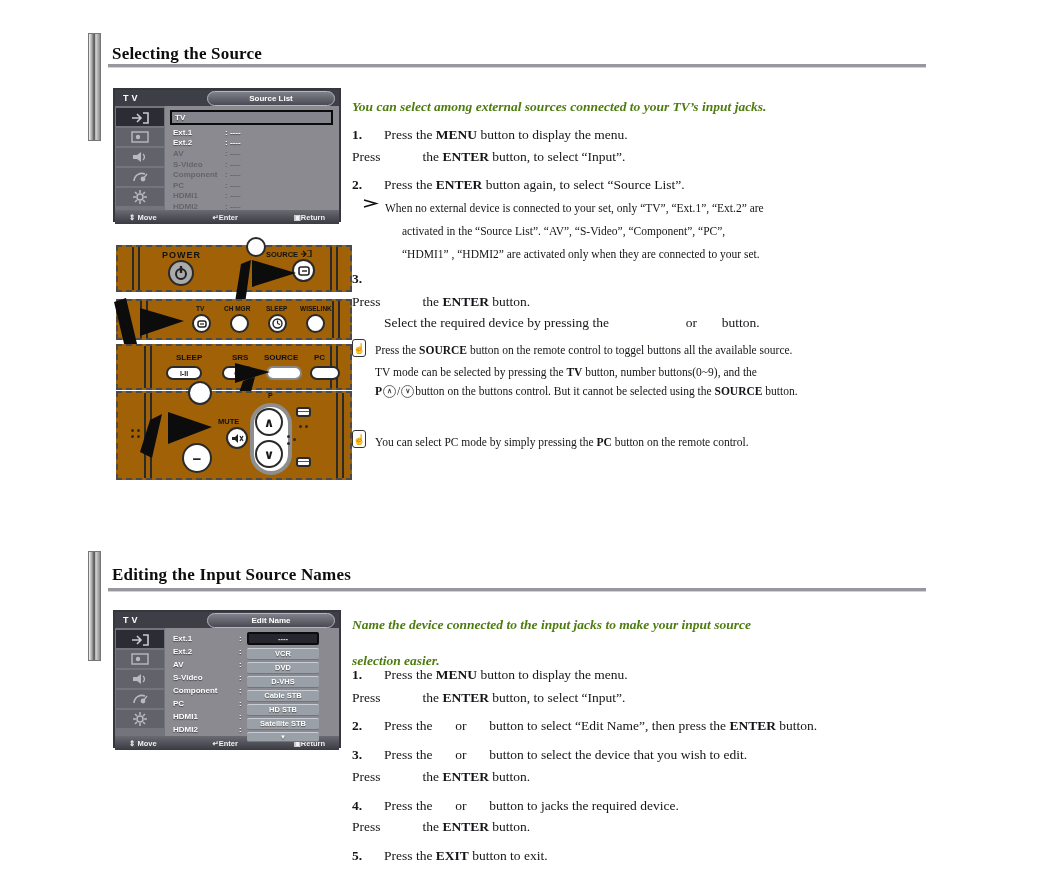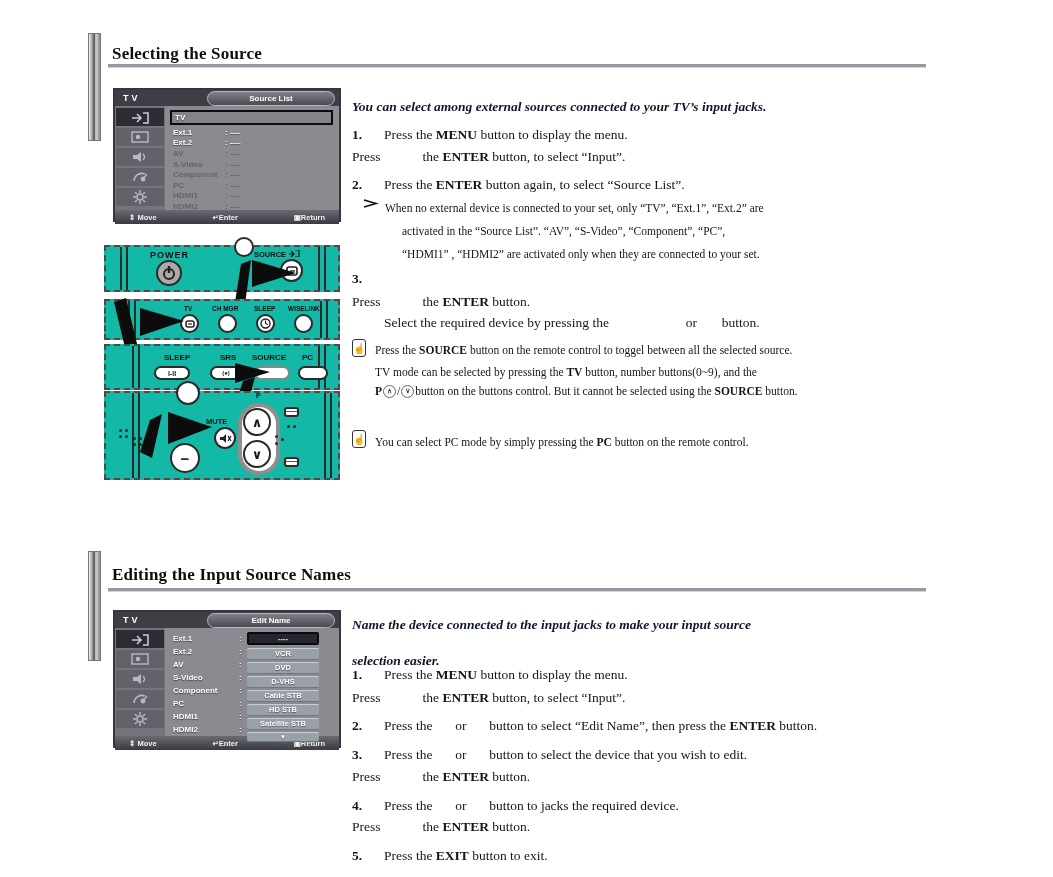--- a/index.html
+++ b/index.html
@@ -31,32 +31,32 @@
   
   .edit-rows{position:absolute;left:8px;top:6px;width:80px;}
   .edit-row{height:13px;font-size:8px;font-weight:bold;color:#fff;text-shadow:0 1px 1px #44444c;position:relative;}
   .edit-row .colon{position:absolute;left:66px;}
   .dd{position:absolute;left:82px;top:4px;width:72px;}
   .dd-item{height:10px;margin-bottom:2px;background:#9aa0a8;border-top:1px solid #c9ced6;border-bottom:1px solid #70767e;border-radius:2px;color:#fff;font-weight:bold;font-size:7.5px;text-align:center;line-height:10px;text-shadow:0 1px 1px #555;}
   .dd-item.dd-sel{background:#26262e;border:2px solid #0b0b0e;height:9px;line-height:9px;margin-bottom:3px;color:#d8d8de;}
   .dd-item.dd-arrow{font-size:6px;height:8px;line-height:8px;}
 
   
-  .rem{position:absolute;left:104px;width:236px;border:2px dashed #4a4a4a;background:#14b8a6;box-sizing:border-box;font-family:"Liberation Sans",sans-serif;}
+  .rem{position:absolute;left:116px;width:236px;border:2px dashed #4a4a4a;background:#a16207;box-sizing:border-box;font-family:"Liberation Sans",sans-serif;}
   .vl{position:absolute;top:0;bottom:0;width:4px;border-left:2px solid #2a2a2a;border-right:2px solid #2a2a2a;}
   .rlabel{position:absolute;font-weight:bold;font-size:7.5px;color:#111;white-space:nowrap;}
   .rbtn-c{position:absolute;border:2px solid #2a2a2a;border-radius:50%;background:#fff;display:flex;align-items:center;justify-content:center;box-sizing:border-box;}
   .rbtn-p{position:absolute;border:2px solid #2a2a2a;border-radius:7px;background:#fff;font-weight:bold;font-size:7px;display:flex;align-items:center;justify-content:center;box-sizing:border-box;color:#222;}
   .pill{position:absolute;border:4px solid #8e8e8e;border-radius:21px;background:#fff;box-sizing:border-box;}
   .dot{position:absolute;width:3px;height:3px;border-radius:50%;background:#2a2a2a;}
   .smallbtn{position:absolute;width:15px;height:10px;border:2px solid #2a2a2a;border-radius:3px;box-sizing:border-box;background:repeating-linear-gradient(#fff 0 2px,#555 2px 3px,#fff 3px 5px);}
   .cursor{position:absolute;pointer-events:none;}
 
   
-  .intro{position:absolute;font-weight:bold;font-style:italic;font-size:13.5px;color:#0f172a;white-space:nowrap;}
+  .intro{position:absolute;font-weight:bold;font-style:italic;font-size:13.5px;color:#4d7c0f;white-space:nowrap;}
   .stepnum{position:absolute;left:352px;font-weight:bold;font-size:13.5px;}
   .stepline{position:absolute;font-size:13.5px;white-space:nowrap;}
   .noteline{position:absolute;font-size:11.5px;white-space:nowrap;}
   .chev{display:inline-block;width:11px;height:11px;border:1px solid #666;border-radius:50%;font-family:"Liberation Sans",sans-serif;font-weight:bold;font-size:7px;line-height:10px;text-align:center;vertical-align:2px;color:#444;margin:0 1px;}
   .note-ico{position:absolute;width:14px;height:18px;border:1.5px solid #333;border-radius:3px;font-size:10px;text-align:center;line-height:17px;background:#fff;box-sizing:border-box;}
   .narrow-ico{position:absolute;}
 </style>
 </head>
 <body>
 
@@ -279,21 +279,21 @@
     <path d="M1 1 L13 4.5 L1 8" fill="none" stroke="#111" stroke-width="1.6"></path>
   </svg>
 <div class="noteline" style="left:385px;top:202px;text-align:center;"><span>When no external device is connected to your set, only “TV”, “Ext.1”, “Ext.2” are</span></div>
 <div class="noteline" style="left:402px;top:225px;"><span>activated in the “Source List”. “AV”, “S-Video”, “Component”, “PC”,</span></div>
 <div class="noteline" style="left:402px;top:248px;"><span>“HDMI1” , “HDMI2” are activated only when they are connected to your set.</span></div>
 <div class="stepnum" style="top:271px;">3.</div>
 <div class="stepline" style="left:384px;top:271px;margin-top:44px;"><span>Select the required device by pressing the </span><span style="display: inline-block; width: 70px;"></span><span> or </span><span style="display: inline-block; width: 18px;"></span><span> button.</span></div>
 <div class="stepline" style="left:352px;top:294px;"><span>Press</span><span style="display: inline-block; width: 42px;"></span><span>the  </span><span style="font-weight: bold;">ENTER</span><span> button.</span></div>
 
 <div class="note-ico" style="left:352px;top:339px;">☝</div>
-<div class="noteline" style="left:375px;top:344px;"><span>Press the </span><span style="font-weight: bold;">SOURCE</span><span> button on the remote control to toggel between all the selected source.</span></div>
+<div class="noteline" style="left:375px;top:344px;"><span>Press the </span><span style="font-weight: bold;">SOURCE</span><span> button on the remote control to toggel buttons all the available source.</span></div>
 <div class="noteline" style="left:375px;top:366px;"><span>TV mode can be selected by pressing the </span><span style="font-weight: bold;">TV</span><span> button, number buttons(0~9), and the</span></div>
 <div class="noteline" style="left:375px;top:385px;"><span style="font-weight: bold;">P</span><span class="chev">∧</span><span>/</span><span class="chev">∨</span><span>button on the buttons control. But it cannot be selected using the </span><span style="font-weight: bold;">SOURCE</span><span> button.</span></div>
 <div class="note-ico" style="left:352px;top:430px;">☝</div>
 <div class="noteline" style="left:375px;top:436px;"><span>You can select PC mode by simply pressing the </span><span style="font-weight: bold;">PC</span><span> button on the remote control.</span></div>
 
 <div class="vbar" style="top:551px;height:108px;"></div>
 <div class="sec-title" style="top:565px;">Editing the Input Source Names</div>
 <div class="rule" style="top:588px;"></div>
 
 <div class="osd" style="top:610px;height:138px;">

